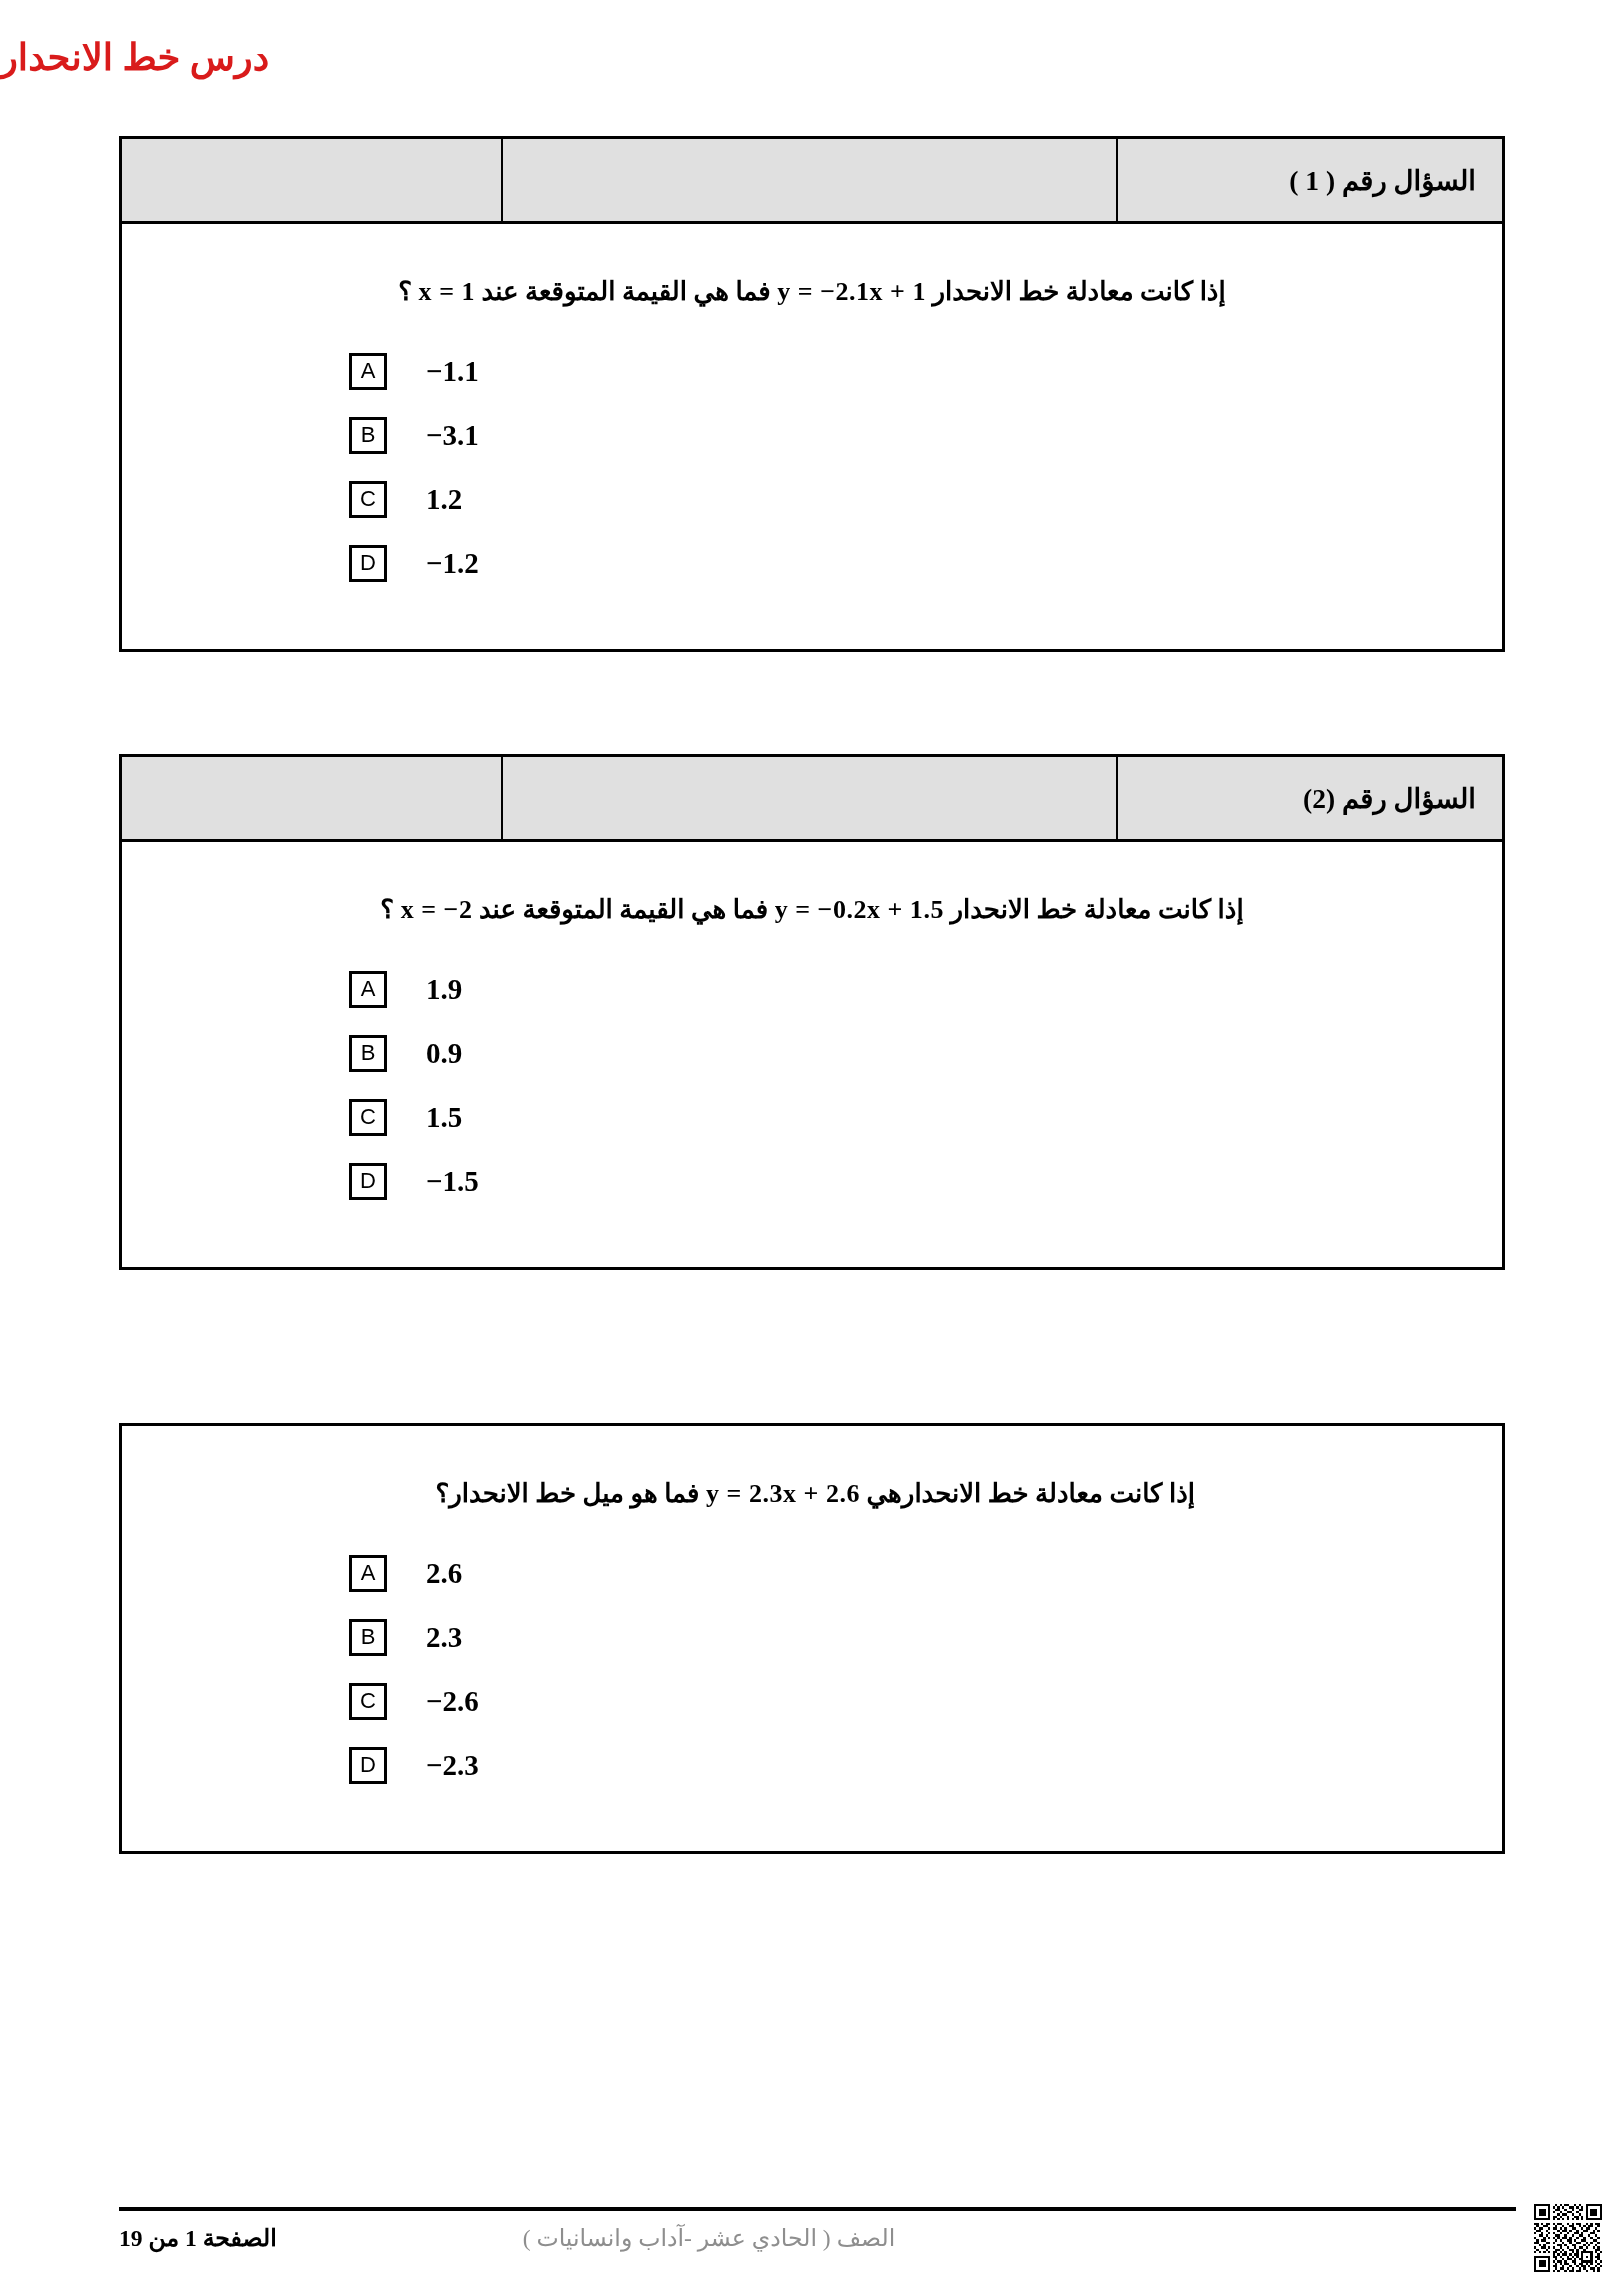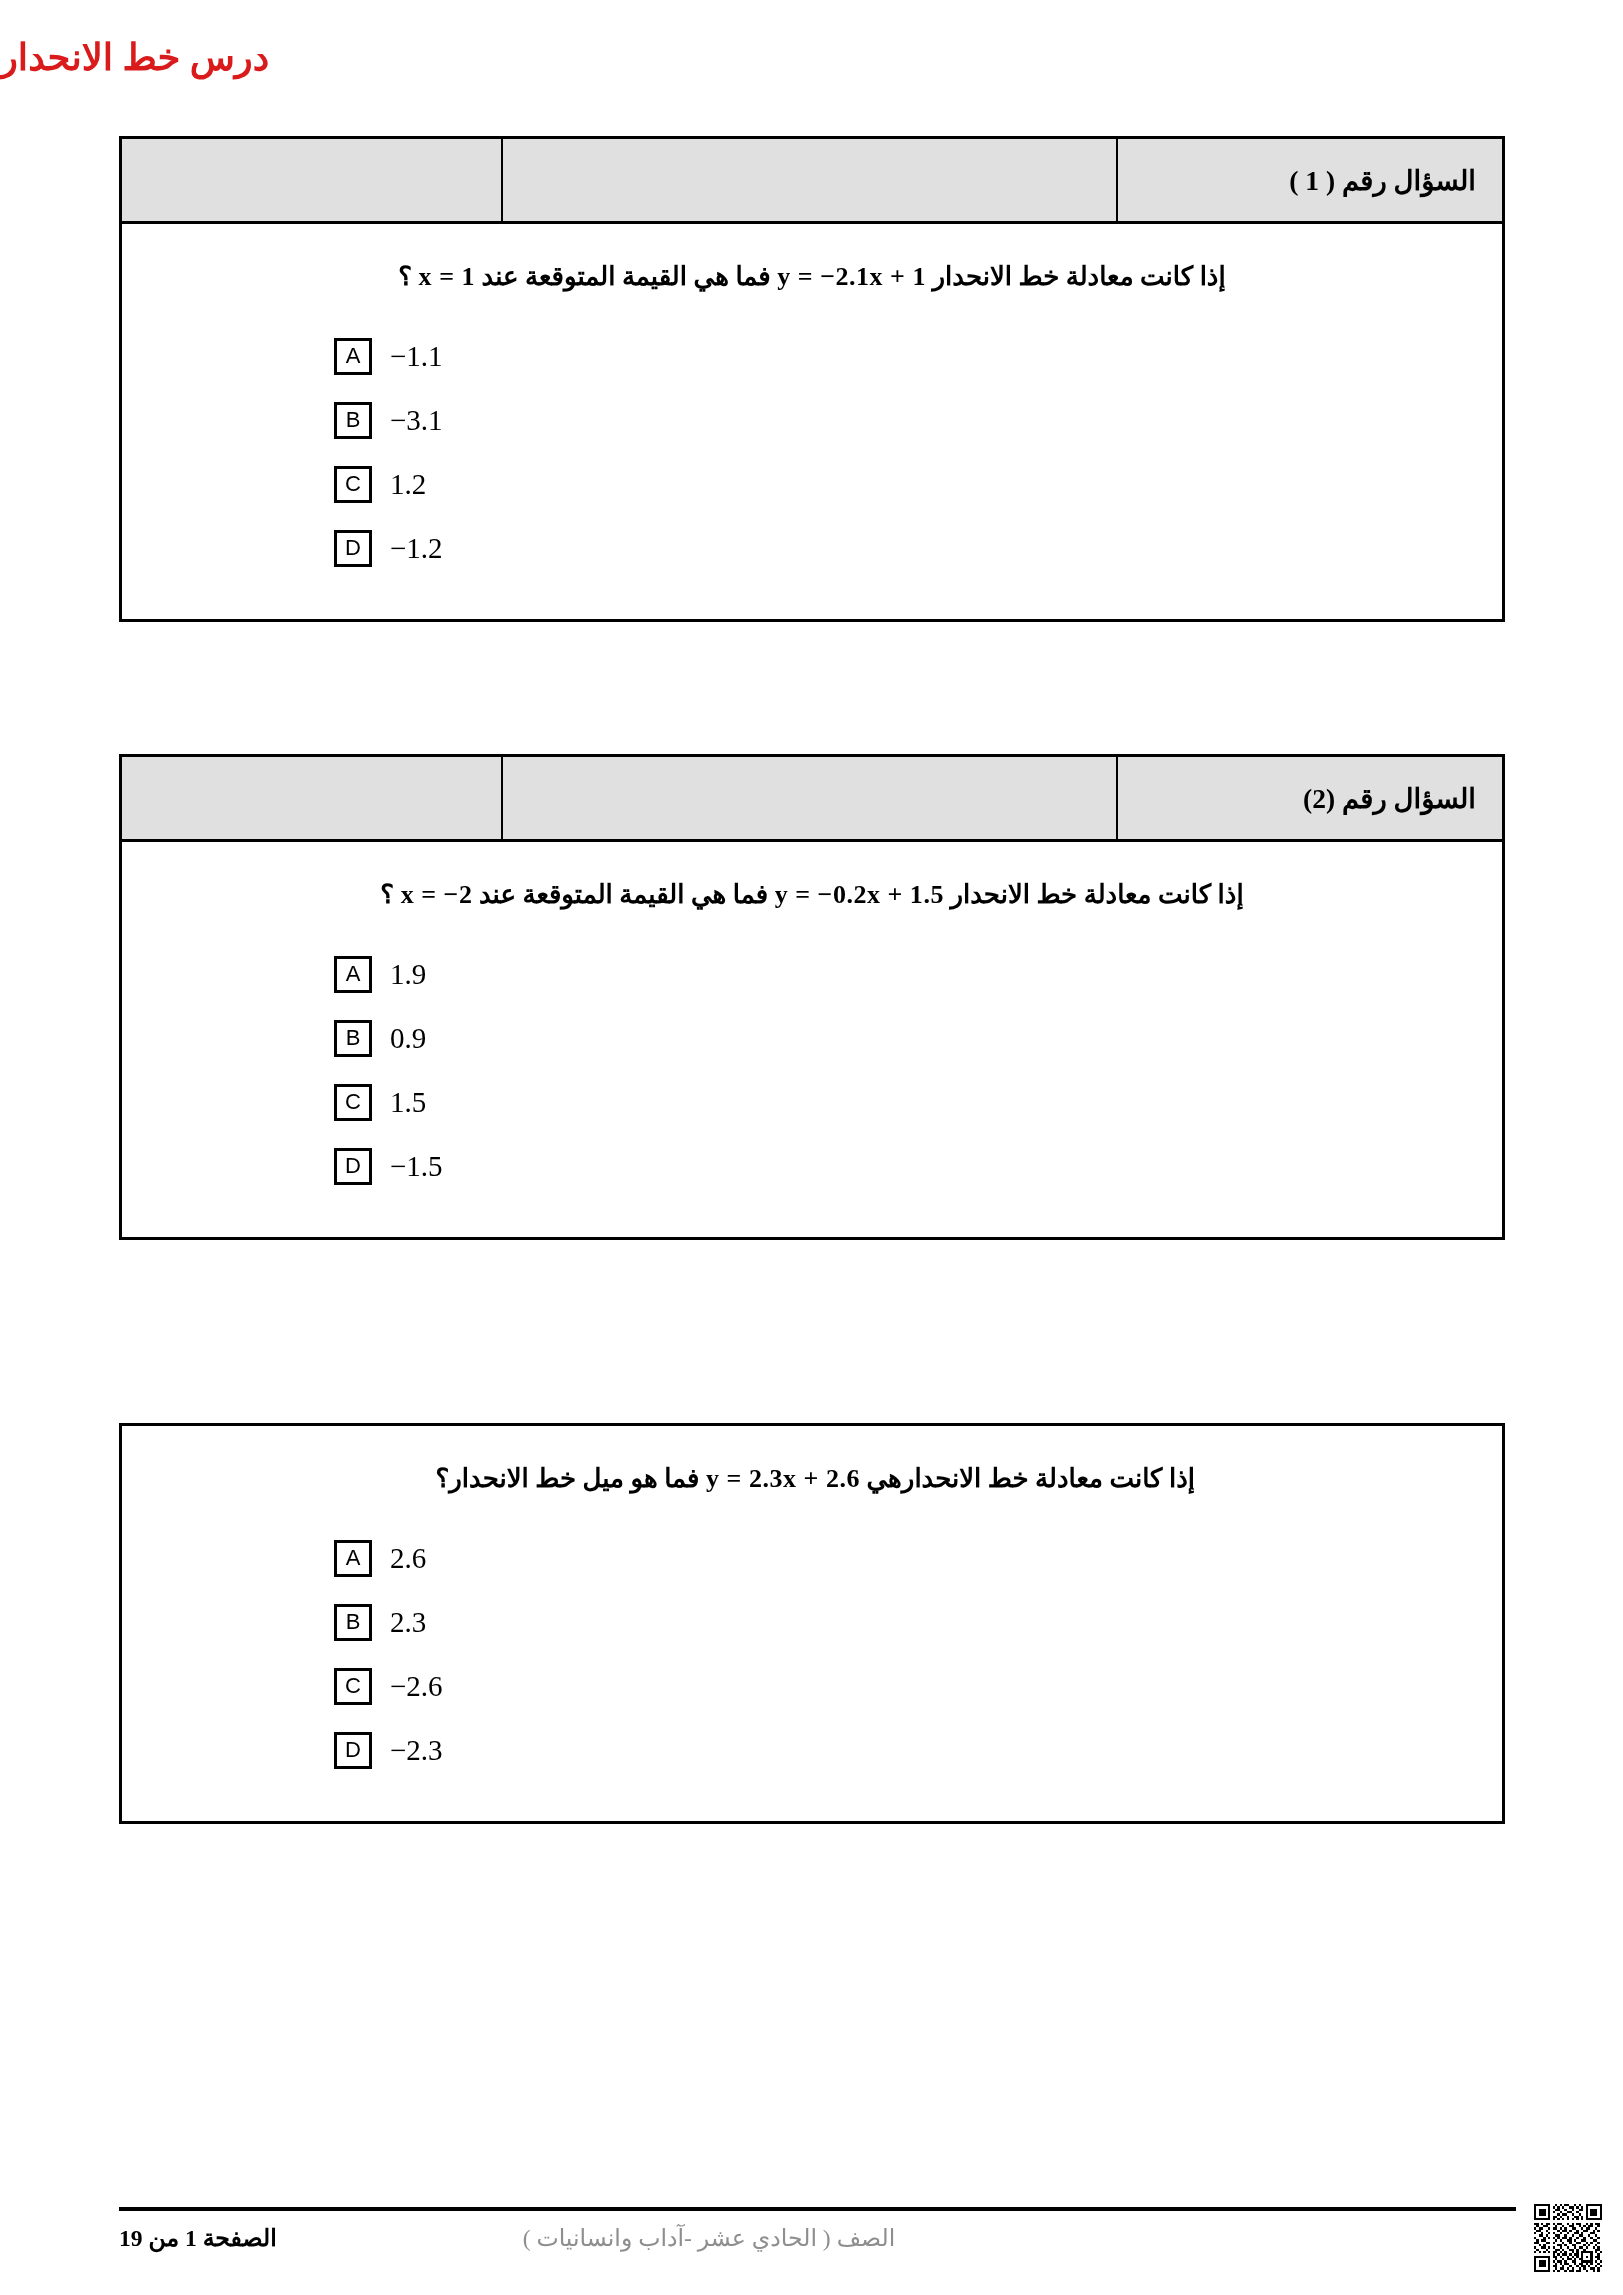--- a/index.html
+++ b/index.html
@@ -68,21 +68,21 @@
     width: 615px;
     box-sizing: border-box;
     border-left: 2.6px solid #000000;
   }
   .hdr-cell-end {
     flex: 1 1 auto;
     box-sizing: border-box;
   }
 
   .q-body {
-    padding: 1px;
+    padding: 16px;
     background: #ffffff;
   }
 
   .q-prompt {
     font-size: 26px;
     font-weight: 700;
     line-height: 1.35;
     padding: 34px 39px 6.5px 39px;
     text-align: center;
     direction: rtl;
@@ -117,23 +117,23 @@
     align-items: center;
     justify-content: center;
     font-size: 22px;
     font-weight: 400;
     font-family: "Liberation Sans", sans-serif;
     line-height: 1;
     flex: 0 0 auto;
     background: #ffffff;
   }
   .opt-val {
-    margin-left: 18px;
+    margin-left: 39px;
     font-size: 29px;
-    font-weight: 400;
+    font-weight: 700;
     font-family: "Liberation Serif", "DejaVu Serif", serif;
     direction: ltr;
     white-space: nowrap;
   }
 
   
   .footer-rule {
     position: absolute;
     left: 119px;
     top: 2207px;

